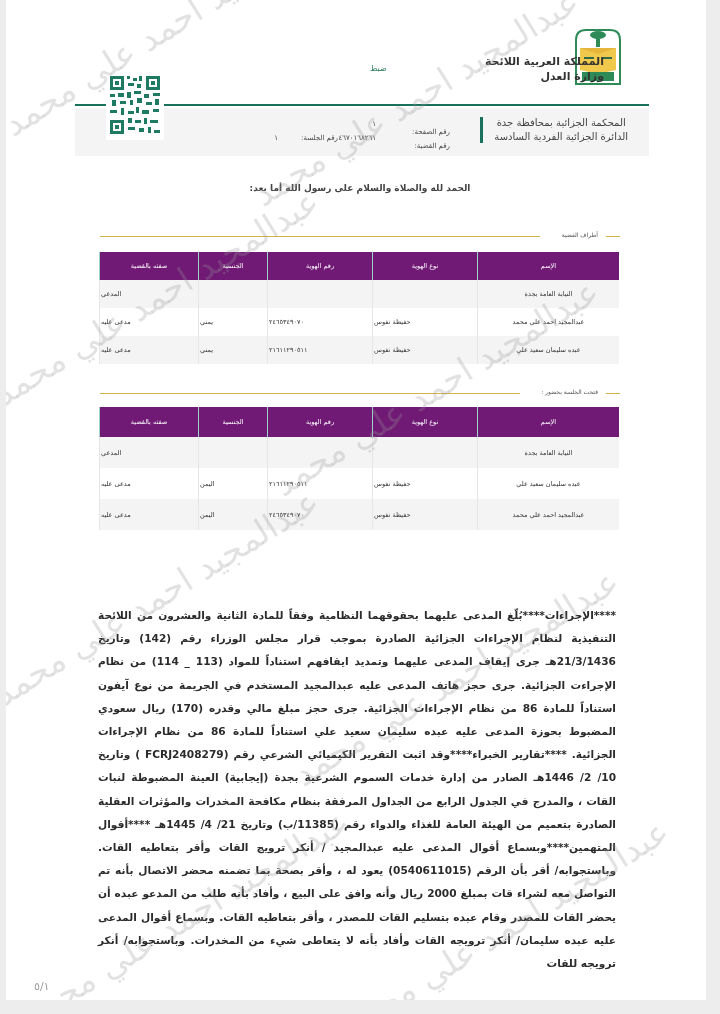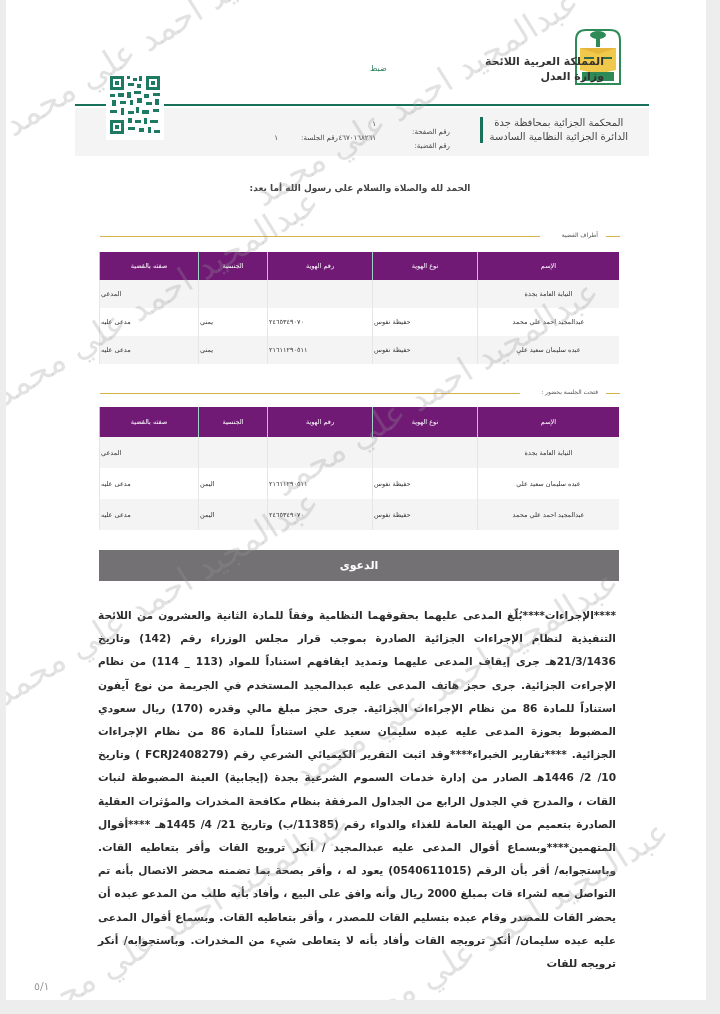--- a/index.html
+++ b/index.html
@@ -115,21 +115,21 @@
       <rect x="44" y="50" width="8" height="3"></rect>
         <rect x="22" y="57" width="7" height="3"></rect>
         <rect x="33" y="58" width="5" height="4"></rect>
       <rect x="42" y="57" width="3" height="6"></rect>
         <rect x="48" y="60" width="6" height="3"></rect>
     </g>
   </svg>
 
   <div class="court">
     <div>المحكمة الجزائية بمحافظة جدة</div>
-    <div>الدائرة الجزائية النظامية السادسة</div>
+    <div>الدائرة الجزائية الفردية السادسة</div>
   </div>
   <div class="vbar"></div>
 
   <div class="meta" style="right:256px;margin-top:8px;">
     <div>رقم الصفحة:</div>
     <div>رقم القضية:</div>
   </div>
   <div class="meta" style="right:330px;">
     <div>١</div>
     <div>٤٦٧٠١٦٨٢٦١</div>
@@ -214,21 +214,20 @@
       <tr>
         <td style="height:29px;">عبدالمجيد احمد علي محمد</td>
         <td>حفيظة نفوس</td>
         <td>٢٤٦٥٣٤٩٠٧٠</td>
         <td>اليمن</td>
         <td>مدعى عليه</td>
       </tr>
     </tbody>
   </table>
 
-  <div class="claim-bar" style="left:93px;">الدعوى</div>
   <div class="body-text" style="left:92px;">****الإجراءات****بُلّغ المدعى عليهما بحقوقهما النظامية وفقاً للمادة الثانية والعشرون من اللائحة التنفيذية لنظام الإجراءات الجزائية الصادرة بموجب قرار مجلس الوزراء رقم (142) وتاريخ 21/3/1436هـ جرى إيقاف المدعى عليهما وتمديد ايقافهم استناداً للمواد (113 _ 114) من نظام الإجراءت الجزائية. جرى حجز هاتف المدعى عليه عبدالمجيد المستخدم في الجريمة من نوع آيفون استناداً للمادة 86 من نظام الإجراءات الجزائية. جرى حجز مبلغ مالي وقدره (170) ريال سعودي المضبوط بحوزة المدعى عليه عبده سليمان سعيد علي استناداً للمادة 86 من نظام الإجراءات الجزائية. ****تقارير الخبراء****وقد اثبت التقرير الكيميائي الشرعي رقم (FCRJ2408279 ) وتاريخ 10/ 2/ 1446هـ الصادر من إدارة خدمات السموم الشرعية بجدة (إيجابية) العينة المضبوطة لنبات القات ، والمدرج في الجدول الرابع من الجداول المرفقة بنظام مكافحة المخدرات والمؤثرات العقلية الصادرة بتعميم من الهيئة العامة للغذاء والدواء رقم (11385/ب) وتاريخ 21/ 4/ 1445هـ ****أقوال المتهمين****وبسماع أقوال المدعى عليه عبدالمجيد / أنكر ترويج القات وأقر بتعاطيه القات. وباستجوابه/ أقر بأن الرقم (0540611015) يعود له ، وأقر بصحة بما تضمنه محضر الاتصال بأنه تم التواصل معه لشراء قات بمبلغ 2000 ريال وأنه وافق على البيع ، وأفاد بأنه طلب من المدعو عبده أن يحضر القات للمصدر وقام عبده بتسليم القات للمصدر ، وأقر بتعاطيه القات. وبسماع أقوال المدعى عليه عبده سليمان/ أنكر ترويجه القات وأفاد بأنه لا يتعاطى شيء من المخدرات. وباستجوابه/ أنكر ترويجه للقات</div>
 
   <div class="pagenum" style="left:28px;">٥/١</div>
 
   <div class="watermark" style="left:-10px; top:110px; transform:rotate(-32deg);">عبدالمجيد احمد علي محمد</div>
   <div class="watermark" style="left:240px; top:180px; transform:rotate(-32deg);">عبدالمجيد احمد علي محمد</div>
   <div class="watermark" style="left:-20px; top:380px; transform:rotate(-32deg);">عبدالمجيد احمد علي محمد</div>
   <div class="watermark" style="left:260px; top:470px; transform:rotate(-32deg);">عبدالمجيد احمد علي محمد</div>
   <div class="watermark" style="left:-20px; top:680px; transform:rotate(-32deg);">عبدالمجيد احمد علي محمد</div>
   <div class="watermark" style="left:280px; top:760px; transform:rotate(-32deg);">عبدالمجيد احمد علي محمد</div>

